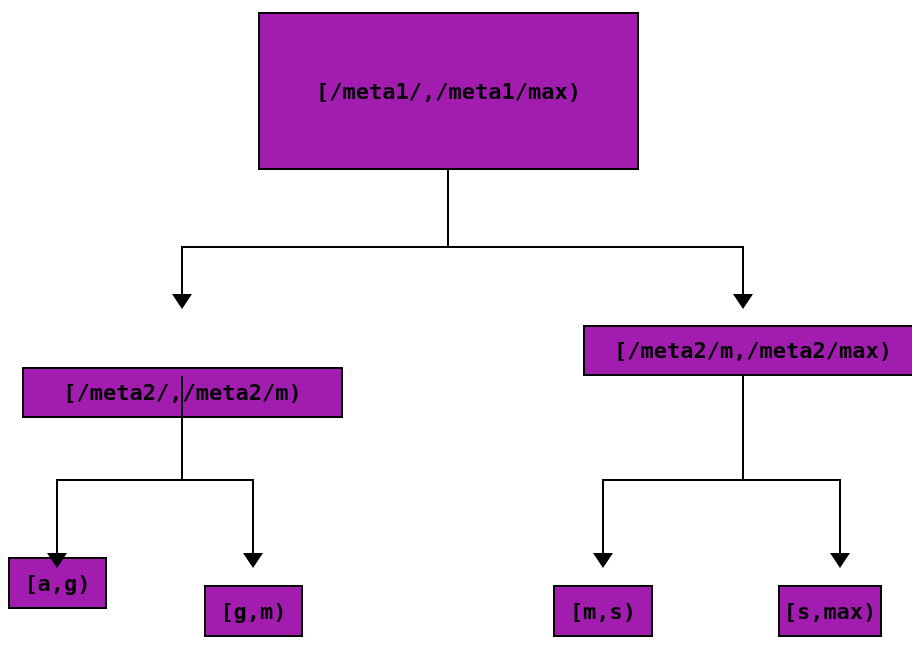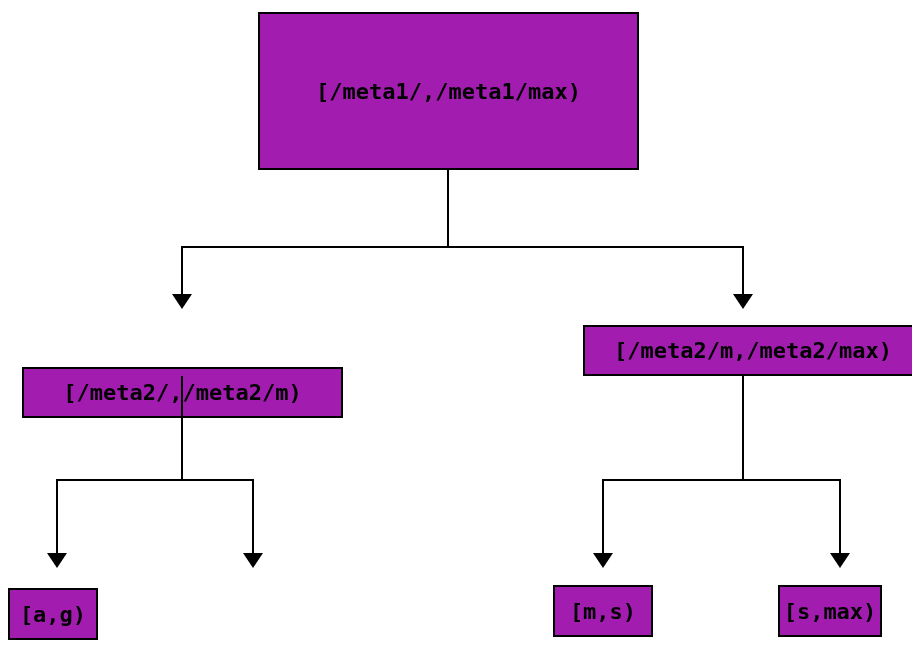--- a/index.html
+++ b/index.html
@@ -45,21 +45,21 @@
     height: 0;
     border-left: 10px solid transparent;
     border-right: 10px solid transparent;
     border-top: 15px solid #000000;
   }
 
   
   #node-root  { left: 258px; top: 12px;  width: 381px; height: 158px; }
   #node-left  { left: 22px;  top: 325px; width: 321px; height: 51px; margin-top: 42px; }
   #node-right { left: 583px; top: 325px; width: 340px; height: 51px; }
-  #leaf-ag    { left: 8px;   top: 588px; width: 90px;  height: 52px; }
+  #leaf-ag    { left: 8px;   top: 557px; width: 99px;  height: 52px; }
   #leaf-gm    { left: 204px; top: 585px; width: 99px;  height: 52px; }
   #leaf-ms    { left: 553px; top: 585px; width: 100px; height: 52px; text-align: right; }
   #leaf-smax  { left: 778px; top: 585px; width: 104px; height: 52px; }
 
   
   #edge-root-stem   { left: 447px; top: 170px; height: 78px; }
   #edge-root-bar    { left: 182px; top: 246px; width: 562px; }
   #edge-left-drop   { left: 181px; top: 246px; height: 48px; }
   #edge-right-drop  { left: 742px; top: 246px; height: 48px; }
   #arrow-left       { left: 172px; top: 294px; }
@@ -87,20 +87,21 @@
 <div class="canvas">
 
   <div class="node" id="node-root">[/meta1/,/meta1/max)</div>
 
   <div class="node" id="node-left">[/meta2/,/meta2/m)</div>
 
   <div class="node" id="node-right">[/meta2/m,/meta2/max)</div>
 
   <div class="node" id="leaf-ag">[a,g)</div>
 
+  <div class="node" id="leaf-gm">[g,m)</div>
 
   <div class="node" id="leaf-ms">[m,s)</div>
 
   <div class="node" id="leaf-smax">[s,max)</div>
 
   <div class="vline" id="edge-root-stem"></div>
   <div class="hline" id="edge-root-bar"></div>
   <div class="vline" id="edge-left-drop"></div>
   <div class="vline" id="edge-right-drop"></div>
   <div class="arrow-down" id="arrow-left"></div>

